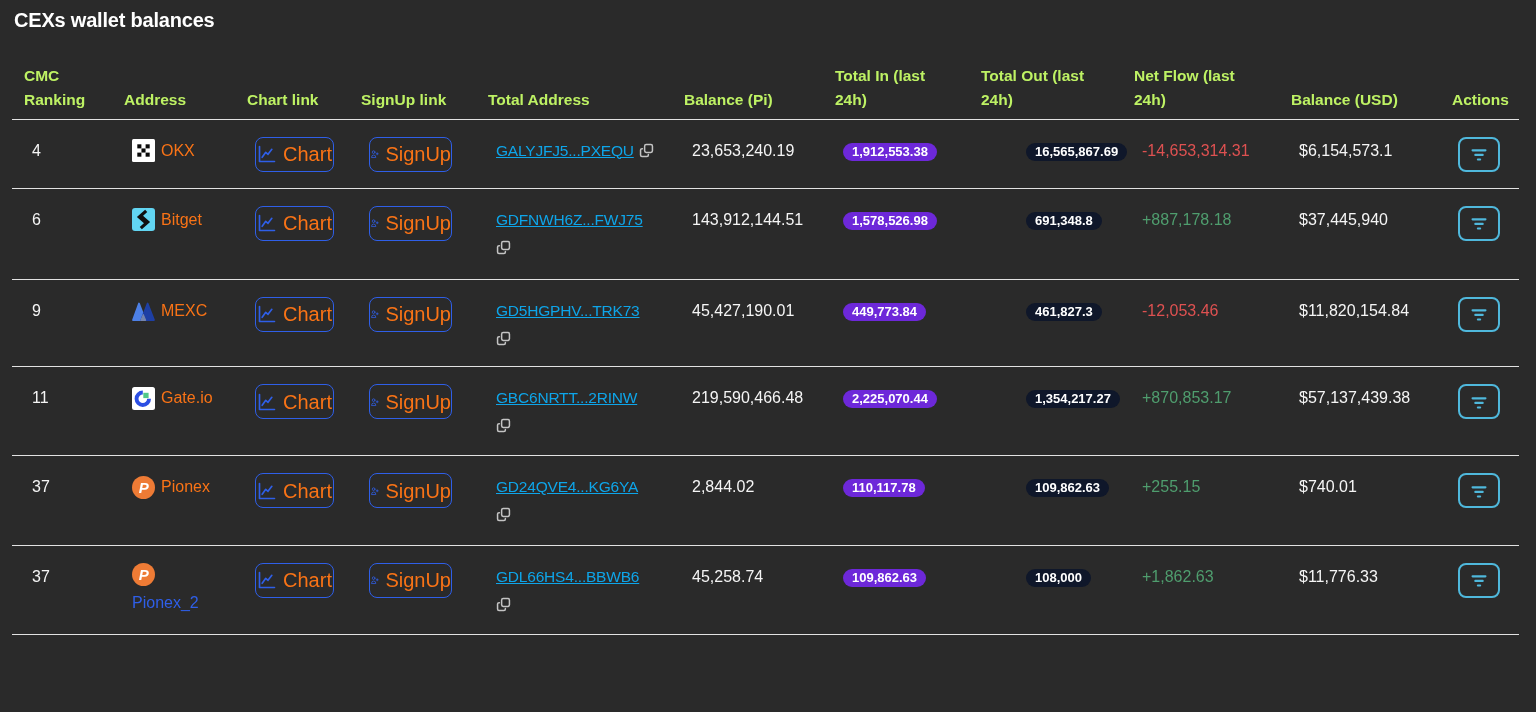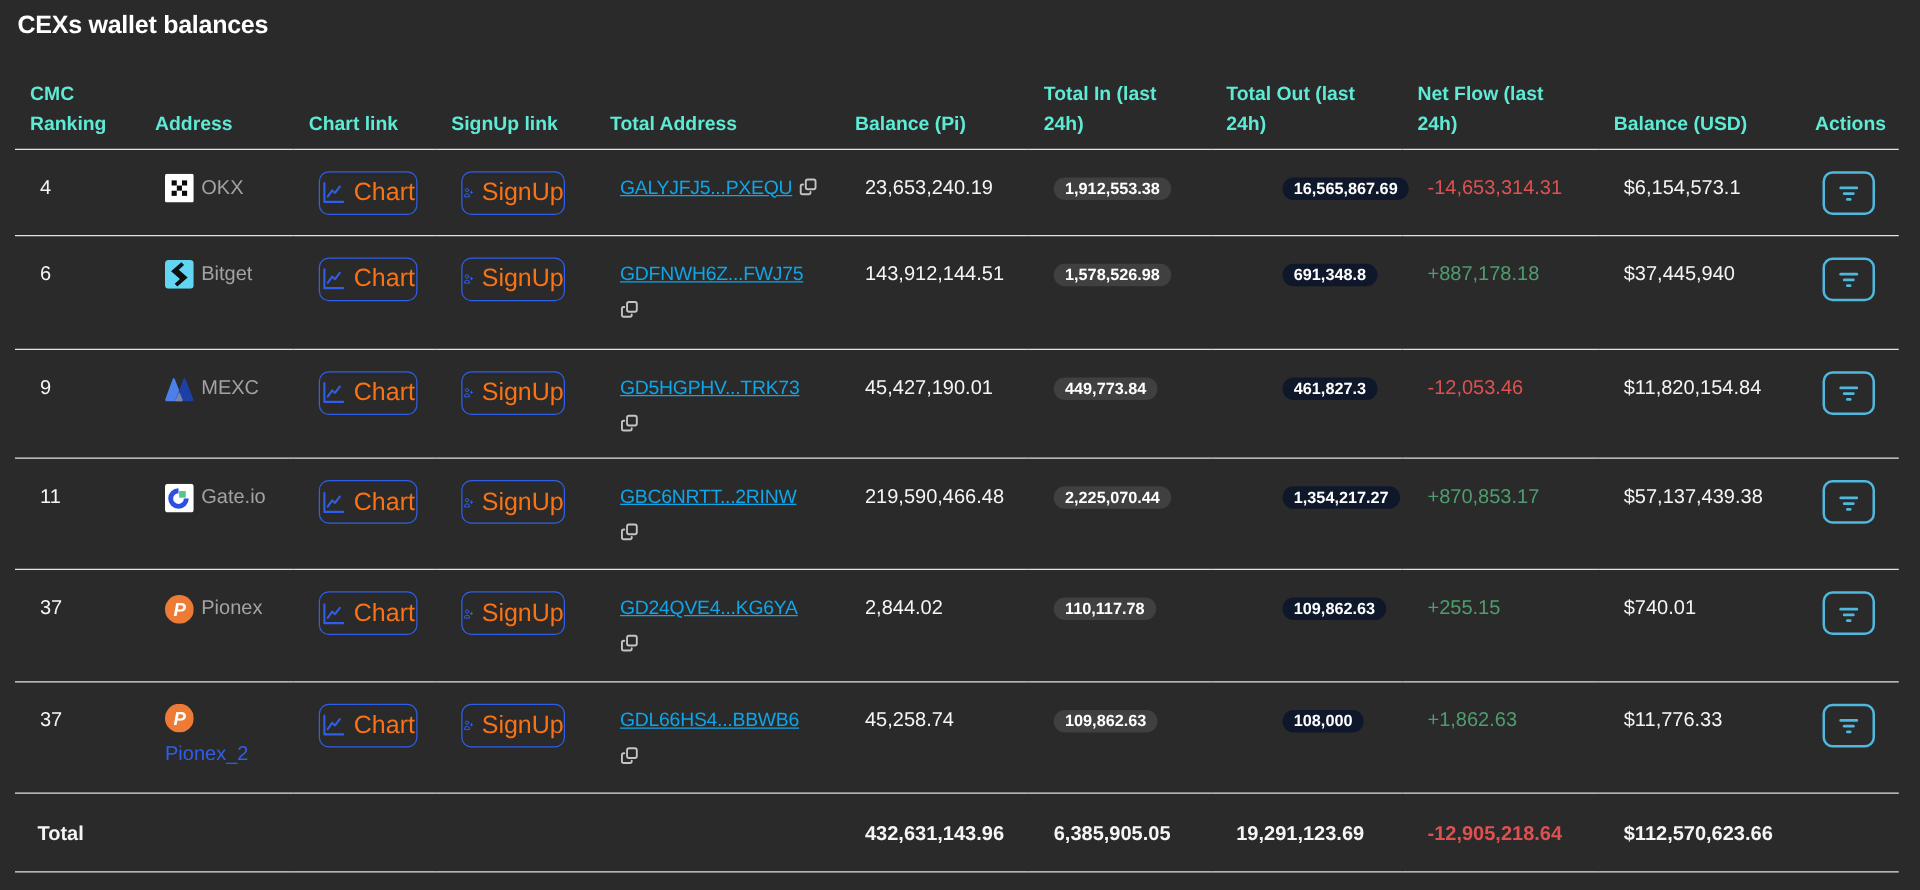--- a/index.html
+++ b/index.html
@@ -1,36 +1,36 @@
 <!DOCTYPE html>
 <html><head>
 <meta charset="utf-8">
 <title>CEXs wallet balances</title>
 <style>
 html,body{margin:0;padding:0;}
 body{width:1536px;height:712px;background:#2a2a2a;transform:translateZ(0);font-family:"Liberation Sans",sans-serif;color:#fff;overflow:hidden;position:relative;}
 .title{position:absolute;left:14px;top:9px;font-size:20px;font-weight:700;letter-spacing:-0.2px;}
 table{position:absolute;left:12px;top:40px;width:1507px;table-layout:fixed;border-collapse:collapse;}
-th{vertical-align:bottom;text-align:left;font-size:15.5px;font-weight:700;color:#5eead4;padding:0 6px 7px 12px;line-height:24px;}
+th{vertical-align:bottom;text-align:left;font-size:15.5px;font-weight:700;color:#bef264;padding:0 6px 7px 12px;line-height:24px;}
 td{vertical-align:top;font-size:16px;color:#f5f5f5;padding:19px 4px 0 20px;line-height:24px;}
 thead th,tbody td{border-bottom:1.5px solid #e2e2e2;}
 a{text-decoration:none;}
 .btn{display:inline-flex;align-items:center;justify-content:center;gap:6px;height:35px;border:1.5px solid #2f5fe8;border-radius:8px;color:#f97316;font-size:20px;box-sizing:border-box;}
 .btnchart{width:79px;}
 .btnsign{width:83px;}
 .btncell{padding-top:17px;}
 .pillcell{padding-top:22px;line-height:18px;}
 .pg,.pr{display:inline-block;height:18px;line-height:18px;padding:0 9px;border-radius:9px;font-size:13px;font-weight:700;color:#fff;white-space:nowrap;}
-.pg{background:#404040;}
+.pg{background:#6d28d9;}
 .pr{background:#0f172a;margin-left:37px;}
 .tg{color:#4f9d6e;}
 .tr{color:#de5151;}
 .act{display:inline-flex;width:42px;height:35px;border:2px solid #4fb8dc;border-radius:8px;align-items:center;justify-content:center;box-sizing:border-box;}
 .actcell{padding-top:17px;padding-left:18px;}
-.ex{display:inline-flex;align-items:center;gap:6px;color:#a3a3a3;font-size:16px;}
+.ex{display:inline-flex;align-items:center;gap:6px;color:#f97316;font-size:16px;}
 .ex svg{flex:0 0 auto;}
 .exw{color:#2f5fe8;font-size:16px;display:block;margin-top:-2px;}
 .exname{margin-top:-2px;}
 .addr{color:#0ea5e9;font-size:15.5px;letter-spacing:-0.2px;white-space:nowrap;text-decoration:underline;}
 .wcell{padding-right:0;}
 .cpline{margin-top:8px;height:15px;}
 .cpline svg{display:block;}
 .totrow td{font-weight:700;padding-top:21px;border-bottom:1.5px solid #e2e2e2;}
 </style>
 </head>
@@ -327,27 +327,14 @@
         <td class="tg">+1,862.63</td>
         <td>$11,776.33</td>
         <td class="actcell"><a class="act">
             <svg width="22" height="22" viewBox="0 0 24 24" fill="none" stroke="#4fb8dc" stroke-width="2.4" stroke-linecap="round">
               <path d="M5 8h14"></path>
               <path d="M8 13h8"></path>
               <path d="M10.8 18h2.4"></path>
             </svg>
           </a></td>
       </tr>
-<tr class="totrow" style="height:63px">
-        <td style="padding-left:18px">Total</td>
-        <td></td>
-        <td></td>
-        <td></td>
-        <td></td>
-        <td>432,631,143.96</td>
-        <td>6,385,905.05</td>
-        <td>19,291,123.69</td>
-        <td class="tr">-12,905,218.64</td>
-        <td>$112,570,623.66</td>
-        <td></td>
-      </tr>
 </tbody>
 </table>
 
 </body></html>

